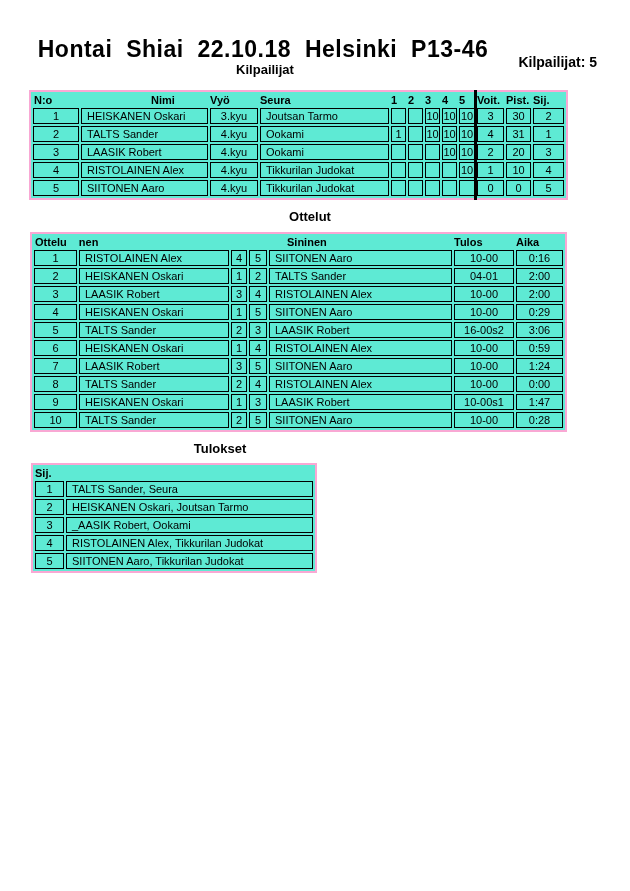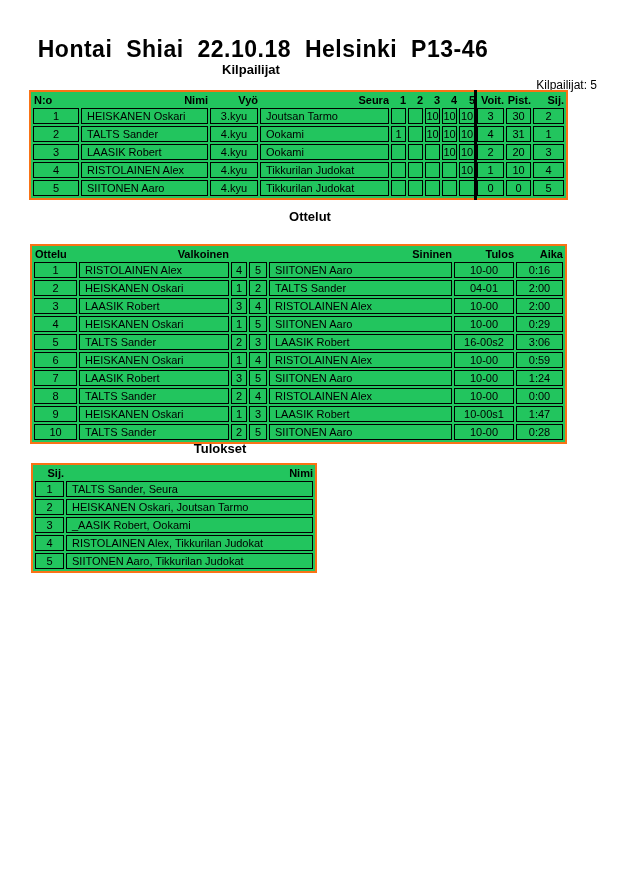--- a/index.html
+++ b/index.html
@@ -7,39 +7,39 @@
   body { position:relative; font-family:"Liberation Sans", sans-serif; color:#000; overflow:hidden; }
 
   .page-title {
     position:absolute; top:36px; left:0; width:526px;
     text-align:center; font-size:23px; font-weight:bold;
     letter-spacing:0.5px; word-spacing:7px; white-space:nowrap;
   }
   .section-heading {
     position:absolute; font-size:13px; font-weight:bold; text-align:center; white-space:nowrap;
   }
-  .h-kilpailijat { top:62px; left:1px; width:500px; }
+  .h-kilpailijat { top:62px; left:15px; width:500px; }
   .h-ottelut    { top:209px; left:0; width:592px;margin-left:14px; }
   .h-tulokset   { top:441px; left:0; width:344px;margin-left:48px; }
   .count-label {
-    position:absolute; top:78px; right:33px; font-size:12px; white-space:nowrap;
+    position:absolute; top:54px; right:33px; font-size:14px; white-space:nowrap;font-weight:bold;
   }
 
   .tbl-wrap { position:absolute; }
   .tw1 { left:29px; top:90px; }
-  .tw2 { left:30px; top:244px; }
+  .tw2 { left:30px; top:232px; }
   .tw3 { left:31px; top:463px; }
 
   table {
     border-collapse:separate; border-spacing:2px;
-    border:2px solid #f97316; background:#22c55e; table-layout:fixed;
+    border:2px solid #f9a8d4; background:#5eead4; table-layout:fixed;
   }
   th {
     border:none; font-size:11px; font-weight:bold; height:12px;
-    text-align:right; padding:0; white-space:nowrap; overflow:hidden;
+    text-align:left; padding:0; white-space:nowrap; overflow:hidden;
   }
   td {
     border:1px solid #000; height:16px; font-size:11px;
     text-align:center; padding:0; white-space:nowrap; overflow:hidden;
     vertical-align:middle; line-height:14px;
   }
   td.l { text-align:left; padding-left:5px; }
   th.l { text-align:left; padding-left:1px; }
   th.ind-r70 { text-indent:70px; }
   th.ind-l32 { text-indent:-32px; }

